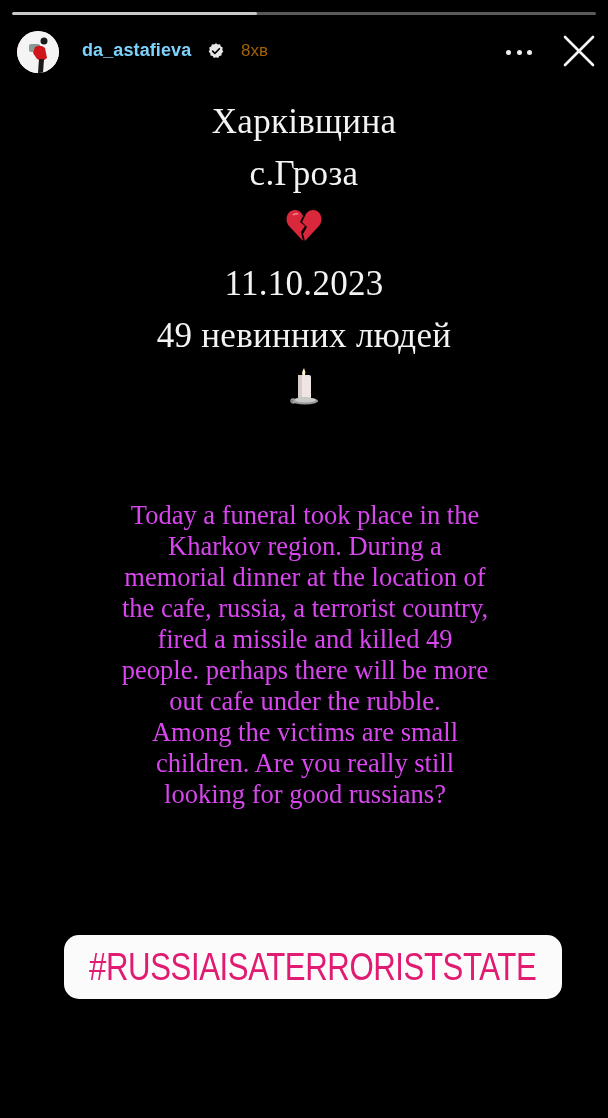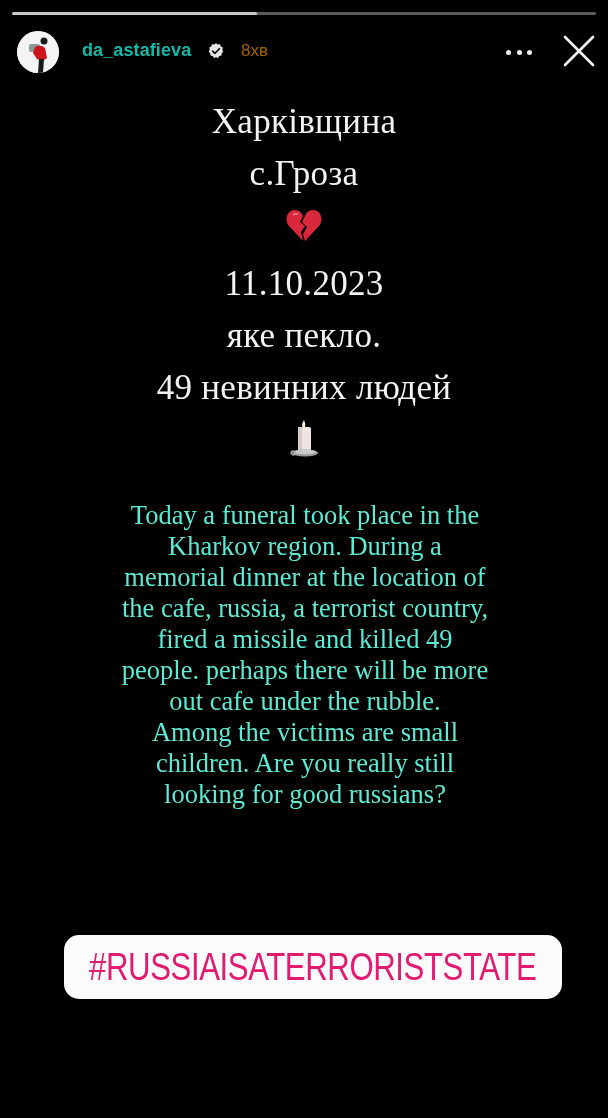--- a/index.html
+++ b/index.html
@@ -40,21 +40,21 @@
       border-radius: 50%;
       background: #f4f4f4;
       overflow: hidden;
     }
     .username {
       position: absolute;
       left: 82px; top: 12px;
       font-family: "Liberation Sans", sans-serif;
       font-size: 18px;
       font-weight: 600;
-      color: #14b8a6;
+      color: #7dd3fc;
       letter-spacing: 0.1px;
     }
     .verified {
       position: absolute;
       left: 207px; top: 14px;
       width: 18px; height: 18px;
     }
     .time {
       position: absolute;
       left: 241px; top: 13px;
@@ -97,21 +97,21 @@
       display: flex; justify-content: center; align-items: center;
     }
     .para {
       position: absolute;
       left: 70px; top: 500px;
       width: 470px;
       text-align: center;
       font-family: "Liberation Serif", serif;
       font-size: 26.5px;
       line-height: 31px;
-      color: #5eead4;
+      color: #d946ef;
     }
     .para div { white-space: nowrap; }
     .hashtag-box {
       position: absolute;
       left: 64px; top: 935px;
       width: 498px; height: 64px;
       background: #fbfbfb;
       border-radius: 15px;
       display: flex; align-items: center; justify-content: center;
     }
@@ -167,21 +167,20 @@
 
     <div class="emoji-line">
       <svg width="36" height="34" viewBox="0 0 36 34">
         <path d="M17 33 L3 18 C-2 12 1 2 9 2 C13 2 16 5 17 8 L14 14 L19 18 L15 24 Z" fill="#d9283c"></path>
         <path d="M19 33 L17 26 L21 19 L16 14 L19 8 C20 5 23 2 27 2 C35 2 38 12 33 18 Z" fill="#d9283c"></path>
         <path d="M7 7 Q9 5 12 6" stroke="#f38a97" stroke-width="1.5" fill="none"></path>
       </svg>
     </div>
 
     <div class="big-line" style="margin-top:8px">11.10.2023</div>
-    <div class="big-line">яке пекло.</div>
     <div class="big-line">49 невинних людей</div>
 
     <div class="emoji-line" style="height:48px">
       <svg width="28" height="40" viewBox="0 0 28 40">
         <path d="M14 2 Q16 6 15 9 Q13 10 12 8 Q12 5 14 2Z" fill="#fff4c8"></path>
         <rect x="8" y="9" width="13" height="25" rx="2" fill="#efe5e5"></rect>
         <rect x="8" y="9" width="4" height="25" fill="#d7cccc"></rect>
         <ellipse cx="15" cy="35" rx="13" ry="3.5" fill="#9a9a9a"></ellipse>
         <ellipse cx="15" cy="34" rx="11" ry="2.5" fill="#c9c9c9"></ellipse>
         <circle cx="3" cy="35" r="2" fill="none" stroke="#a9a9a9" stroke-width="1.3"></circle>

